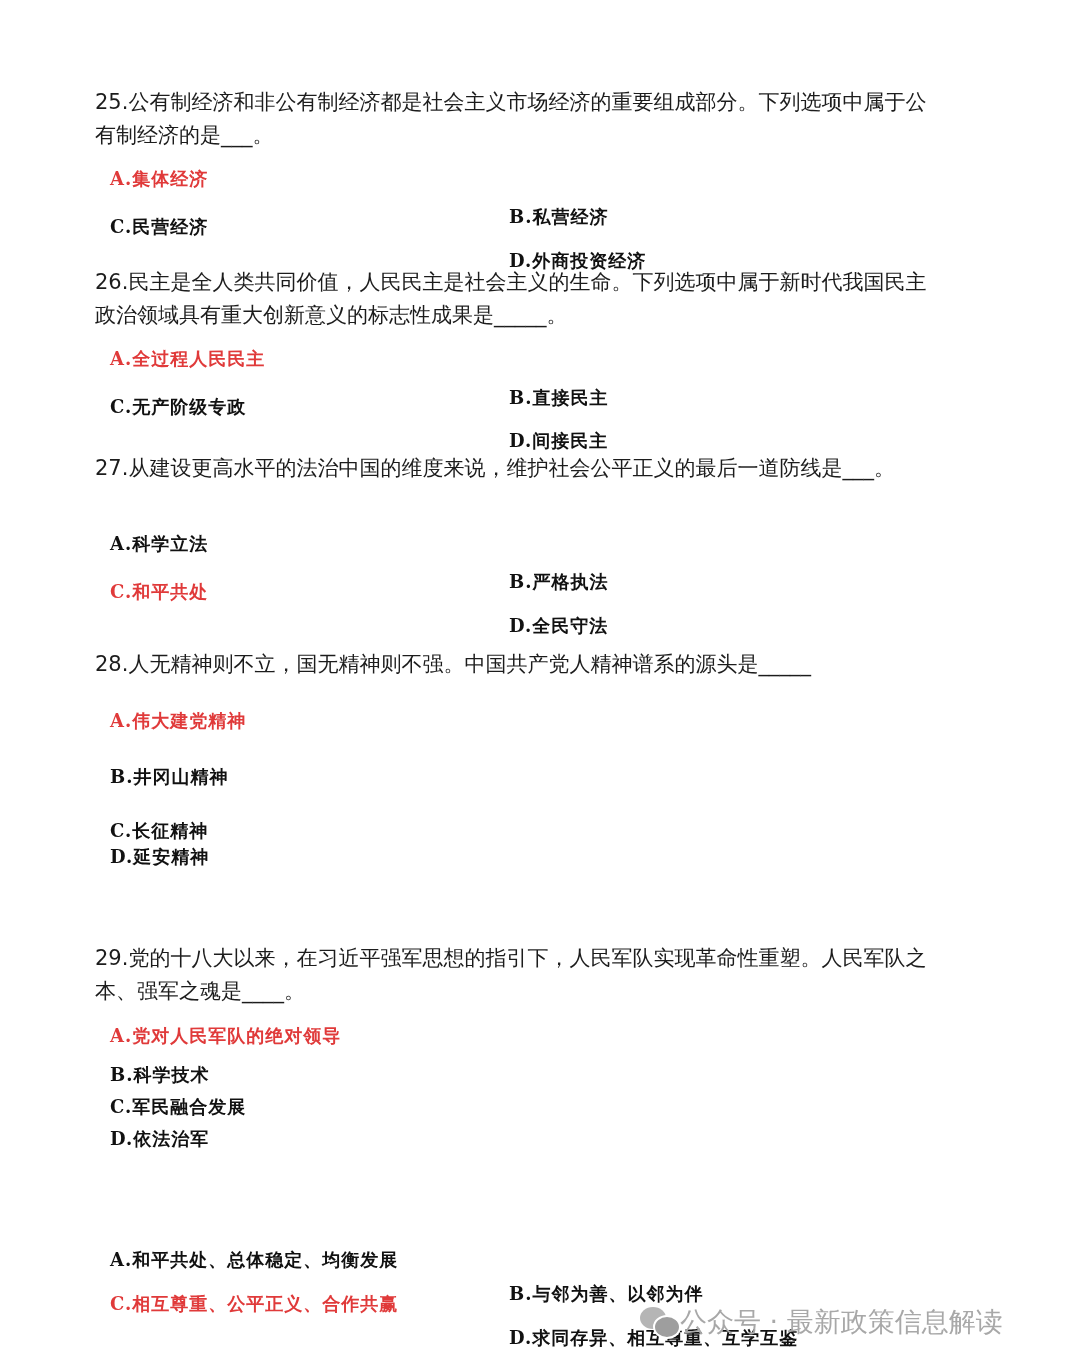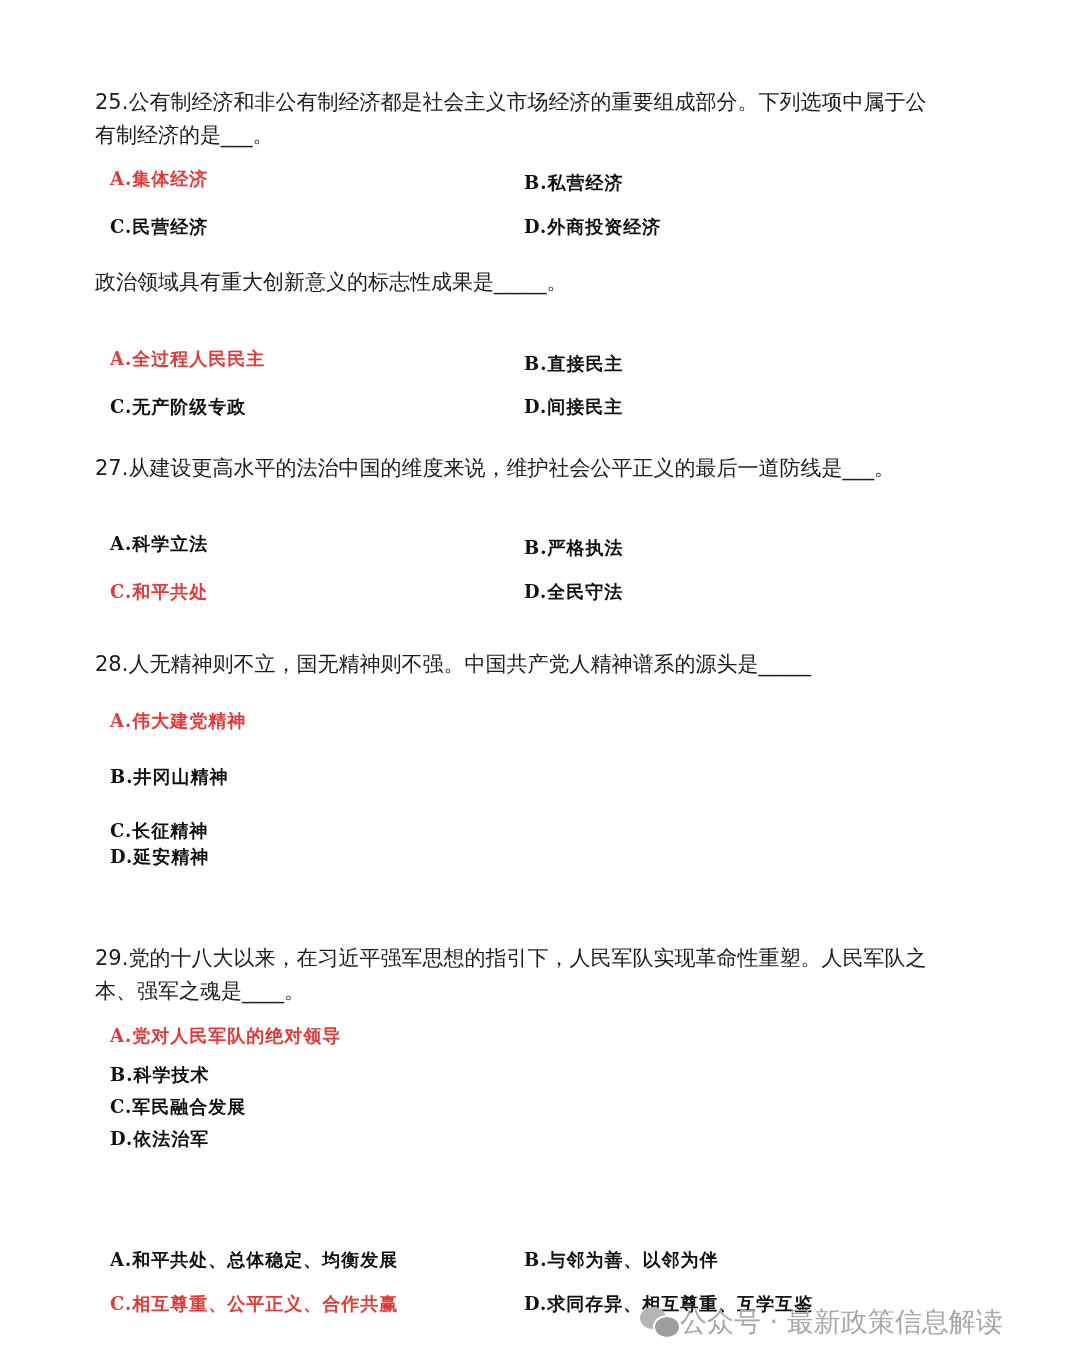--- a/index.html
+++ b/index.html
@@ -13,21 +13,21 @@
       font-size: 21px; line-height: 33px; color: #1c1c1c;
       letter-spacing: 0px;
     }
     .opt {
       position: absolute; font-family: "DejaVu Serif", "Liberation Serif", serif;
       font-weight: bold; font-size: 18px; color: #111111; white-space: nowrap;
       letter-spacing: 1px;
     }
     .opt.correct { color: #e03a3a; }
     .colA { left: 110px; }
-    .colB { left: 524px; }
+    .colB { left: 509px; margin-top: 34px; }
     .watermark {
       position: absolute; left: 640px; top: 1300px; height: 44px;
       display: flex; align-items: center; gap: 0;
       color: #a8a8a8; font-size: 27px;
     }
     .wm-icon { width: 40px; height: 34px; position: relative; }
     .wm-icon .b1 { position: absolute; left: 0; top: 2px; width: 26px; height: 22px; border-radius: 50%; background: #b5b5b5; }
     .wm-icon .b2 { position: absolute; left: 13px; top: 10px; width: 24px; height: 20px; border-radius: 50%; background: #9e9e9e; border: 2px solid #fff; }
   </style>
 </head>
@@ -36,20 +36,21 @@
 <div class="q" style="top:86px;">
   <div>25.公有制经济和非公有制经济都是社会主义市场经济的重要组成部分。下列选项中属于公</div>
   <div>有制经济的是___。</div>
 </div>
 <div class="opt colA correct" style="top:167px;">A.集体经济</div>
 <div class="opt colB" style="top:171px;">B.私营经济</div>
 <div class="opt colA" style="top:215px;">C.民营经济</div>
 <div class="opt colB" style="top:215px;">D.外商投资经济</div>
 
 <div class="q" style="top:266px;">
+  <div>26.民主是全人类共同价值，人民民主是社会主义的生命。下列选项中属于新时代我国民主</div>
   <div>政治领域具有重大创新意义的标志性成果是_____。</div>
 </div>
 <div class="opt colA correct" style="top:347px;">A.全过程人民民主</div>
 <div class="opt colB" style="top:352px;">B.直接民主</div>
 <div class="opt colA" style="top:395px;">C.无产阶级专政</div>
 <div class="opt colB" style="top:395px;">D.间接民主</div>
 
 <div class="q" style="top:452px;">
   <div>27.从建设更高水平的法治中国的维度来说，维护社会公平正义的最后一道防线是___。</div>
 </div>

